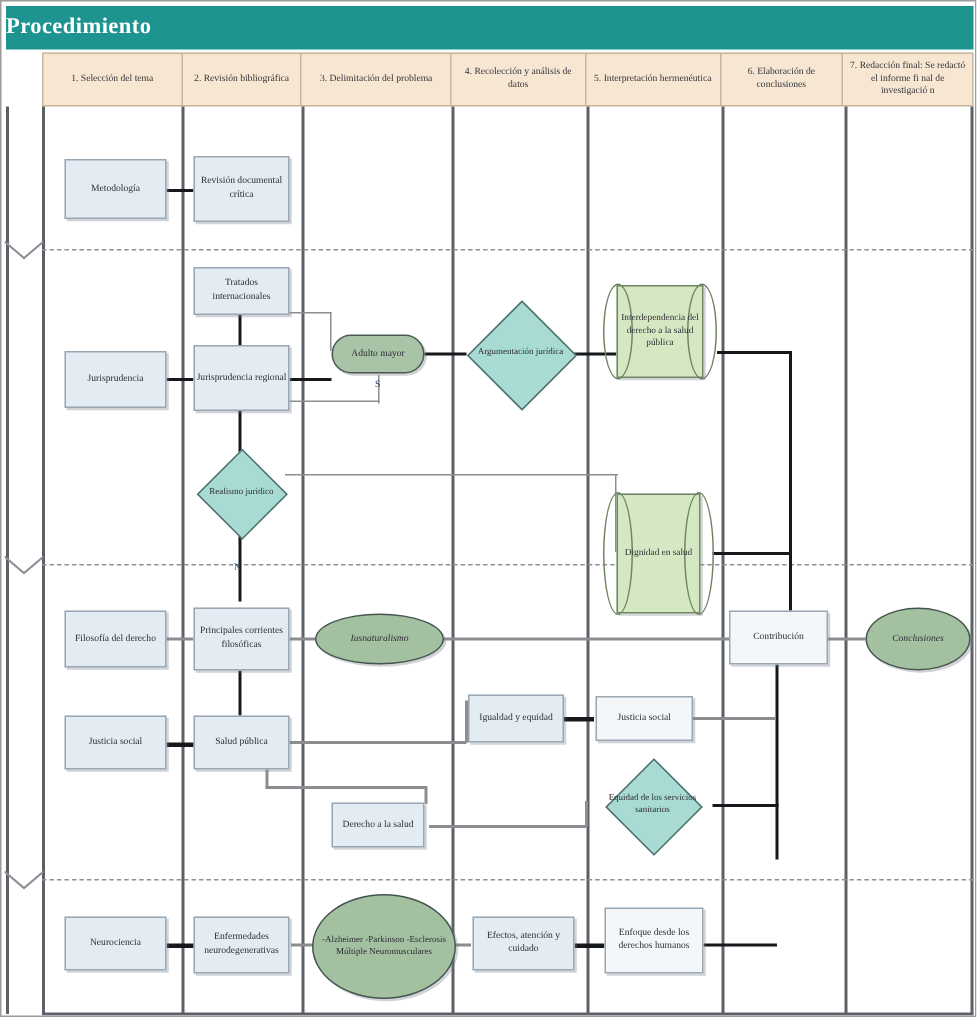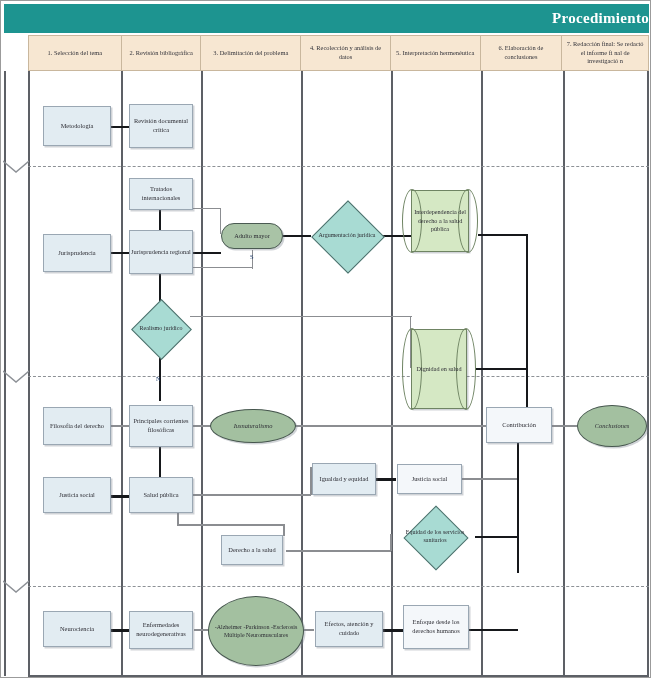--- a/index.html
+++ b/index.html
@@ -3,21 +3,21 @@
 <meta charset="utf-8">
 <style>
   html,body{margin:0;padding:0;background:#ffffff;}
   body{font-family:"Liberation Serif", serif;}
   #canvas{position:relative;width:651px;height:678px;overflow:hidden;background:#fff;
           border:1px solid #9b9b9b;box-sizing:border-box;}
 
   
   #title-bar{position:absolute;left:3px;top:3px;width:645px;height:29px;
              background:#1d9490;color:#ffffff;display:flex;align-items:center;
-             justify-content:flex-end;}
+             justify-content:flex-start;}
   #title-bar span{font-size:15px;font-weight:bold;letter-spacing:.3px;}
 
   #lane-header{position:absolute;left:27px;top:34px;width:621px;height:36px;
                background:#f7e7d2;border:1px solid #c9b79d;box-sizing:border-box;
                display:flex;}
   .lane-head{display:flex;align-items:center;justify-content:center;text-align:center;
              font-size:6.4px;line-height:1.35;color:#33333a;padding:1px 3px;box-sizing:border-box;
              border-right:1px solid #c9b79d;}
   .lane-head:last-child{border-right:none;}
 

